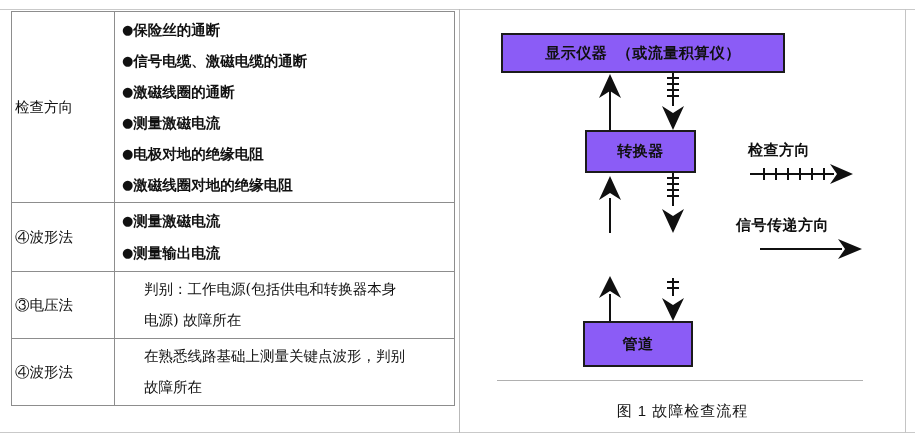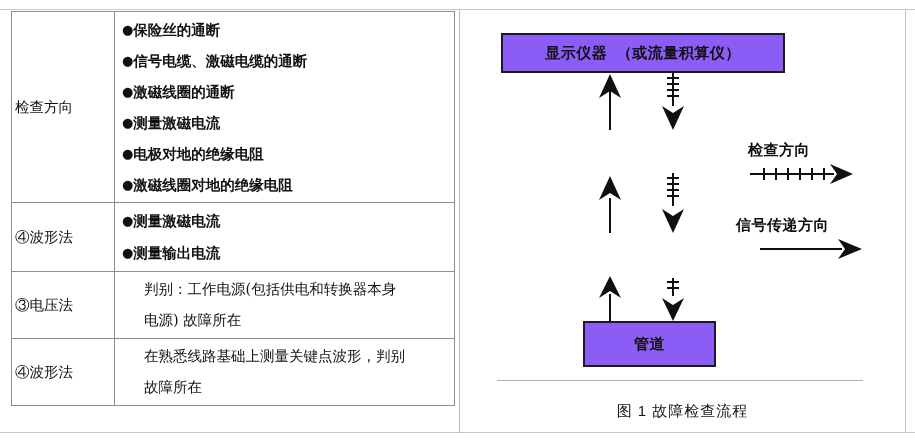--- a/index.html
+++ b/index.html
@@ -134,21 +134,21 @@
     justify-content: center;
     font-family: Liberation Mono, monospace;
     font-weight: bold;
     font-size: 15px;
     color: #101010;
     letter-spacing: 0.5px;
   }
   .node-display  { left: 41px;  top: 23px;  width: 284px; height: 40px; }
   .node-conv     { left: 125px; top: 120px; width: 111px; height: 43px; }
   .node-sensor   { left: 125px; top: 223px; width: 111px; height: 45px; }
-  .node-pipe     { left: 123px; top: 311px; width: 133px; height: 46px; }
+  .node-pipe     { left: 123px; top: 311px; width: 110px; height: 46px; }
 
   .connector-svg {
     position: absolute;
     left: 0;
     top: 0;
     width: 445px;
     height: 422px;
     pointer-events: none;
   }
 
@@ -302,20 +302,23 @@
     </g>
     <g fill="#101010">
       <path d="M213,120 L202,96 L213,103 L224,96 Z"></path>
       <path d="M213,223 L202,199 L213,206 L224,199 Z"></path>
       <path d="M213,311 L202,288 L213,295 L224,288 Z"></path>
     </g>
   </svg>
 
   <div class="node-box node-display">
     <span>显示仪器 （或流量积算仪）</span>
+  </div>
+  <div class="node-box node-conv">
+    <span>转换器</span>
   </div>
   <div class="node-box node-pipe">
     <span>管道</span>
   </div>
 
   <div class="legend-item legend-signal">
     <div class="legend-label">信号传递方向</div>
     <svg class="legend-arrow-svg" width="130" height="20" viewBox="0 0 130 20">
       <line x1="24" y1="10" x2="106" y2="10" stroke="#101010" stroke-width="2"></line>
       <path d="M126,10 L102,0 L109,10 L102,20 Z" fill="#101010"></path>

